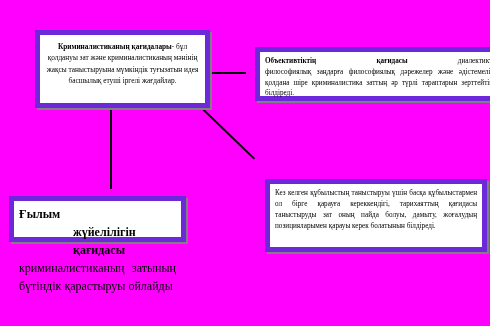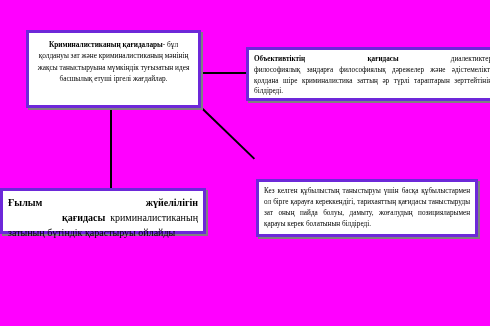--- a/index.html
+++ b/index.html
@@ -21,51 +21,52 @@
     position:absolute;left:199px;top:104px;
     width:78px;height:2px;background:#000;
     transform-origin:0 0;
     transform:rotate(44deg);
   }
 
   
   .box{
     position:absolute;
     background:#FFFFFF;
-    border:3px solid #6d28d9;
+    border:5px solid #6d28d9;
     box-shadow:2px 2px 0 0 #808080;
     box-sizing:border-box;
     color:#000;
     font-size:7.2px;
     line-height:1.42;
     padding:4px 5px;
+    margin-left:9px;
   }
   .box .title{font-weight:bold;}
 
   #box-principles{
     left:26px;top:30px;width:175px;height:78px;
     text-align:center;
     padding:6px 6px;
     font-size:7.3px;
     line-height:1.55;
   }
   #box-objectivity{
     left:246px;top:47px;width:254px;height:54px;
     text-align:justify;
     font-size:7.2px;
     line-height:1.5;
   }
   #box-systematic{
-    left:0px;top:188px;width:206px;height:46px;
+    left:0px;top:196px;width:177px;height:46px;
     text-align:justify;
-    font-size:10px;
+    font-size:12px;
     line-height:1.5;
   }
   #box-historicity{
-    left:256px;top:179px;width:222px;height:58px;
+    left:256px;top:179px;width:222px;height:73px;
     text-align:justify;
     font-size:7.2px;
     line-height:1.52;
   }
   .tail{font-weight:normal;}
 </style>
 </head>
 <body>
 
 <div class="canvas">

